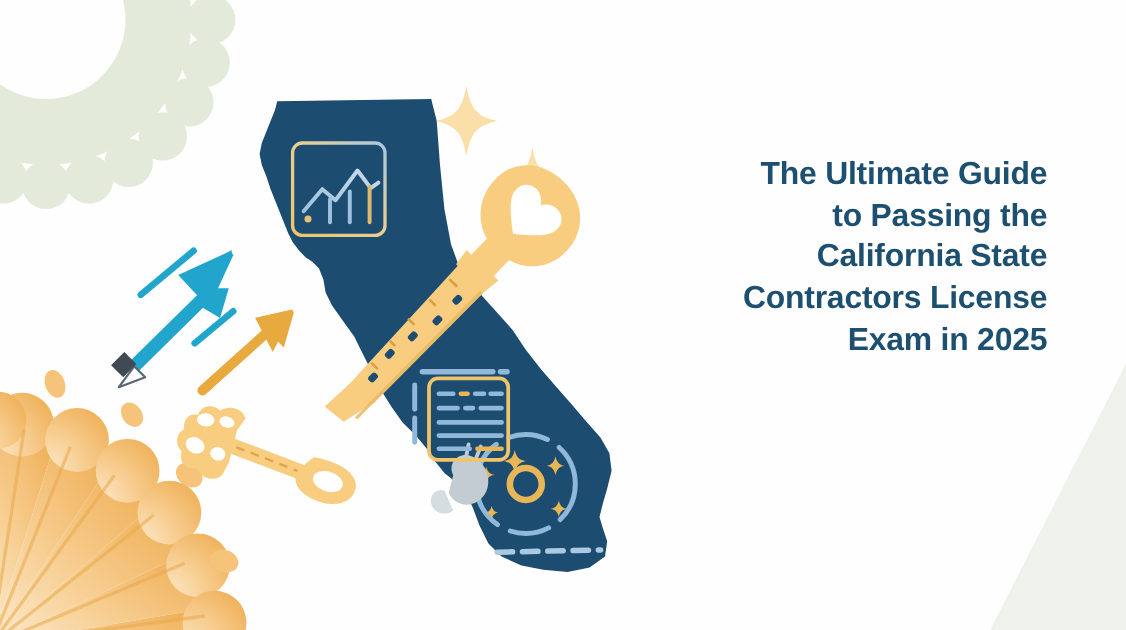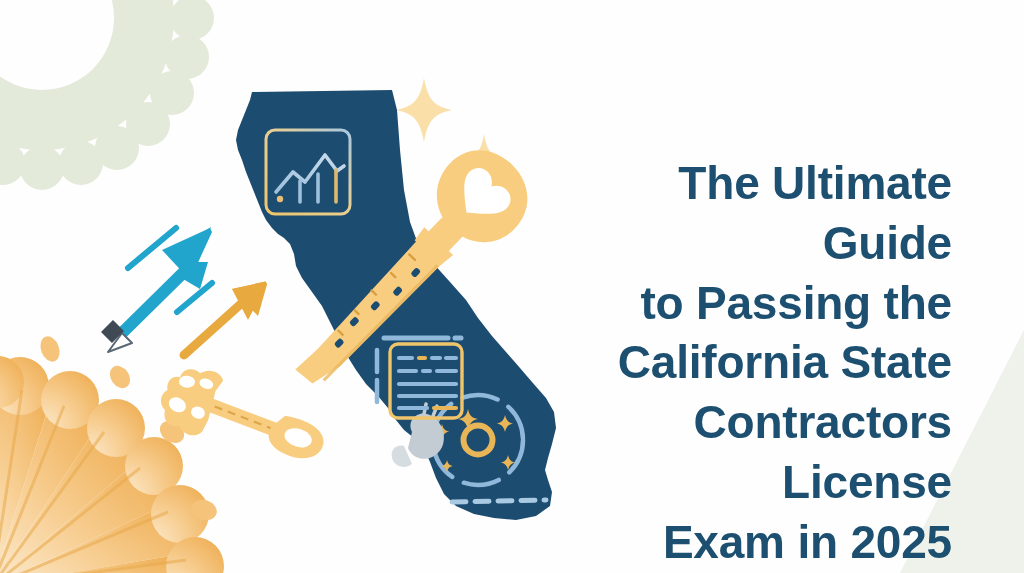--- a/index.html
+++ b/index.html
@@ -18,26 +18,26 @@
   #bg-svg, #art-svg {
     position: absolute;
     left: 0;
     top: 0;
     width: 1024px;
     height: 573px;
   }
   #headline {
     position: absolute;
     right: 72px;
-    top: 154px;
+    top: 140px;
     width: 400px;
     text-align: right;
     font-family: "Liberation Sans", sans-serif;
     font-weight: bold;
-    font-size: 46px;
+    font-size: 29px;
     line-height: 1.30;
     letter-spacing: -0.2px;
     color: #1d5070;
     white-space: pre-line;
   }
 </style>
 </head>
 <body>
 
 <div id="stage">

